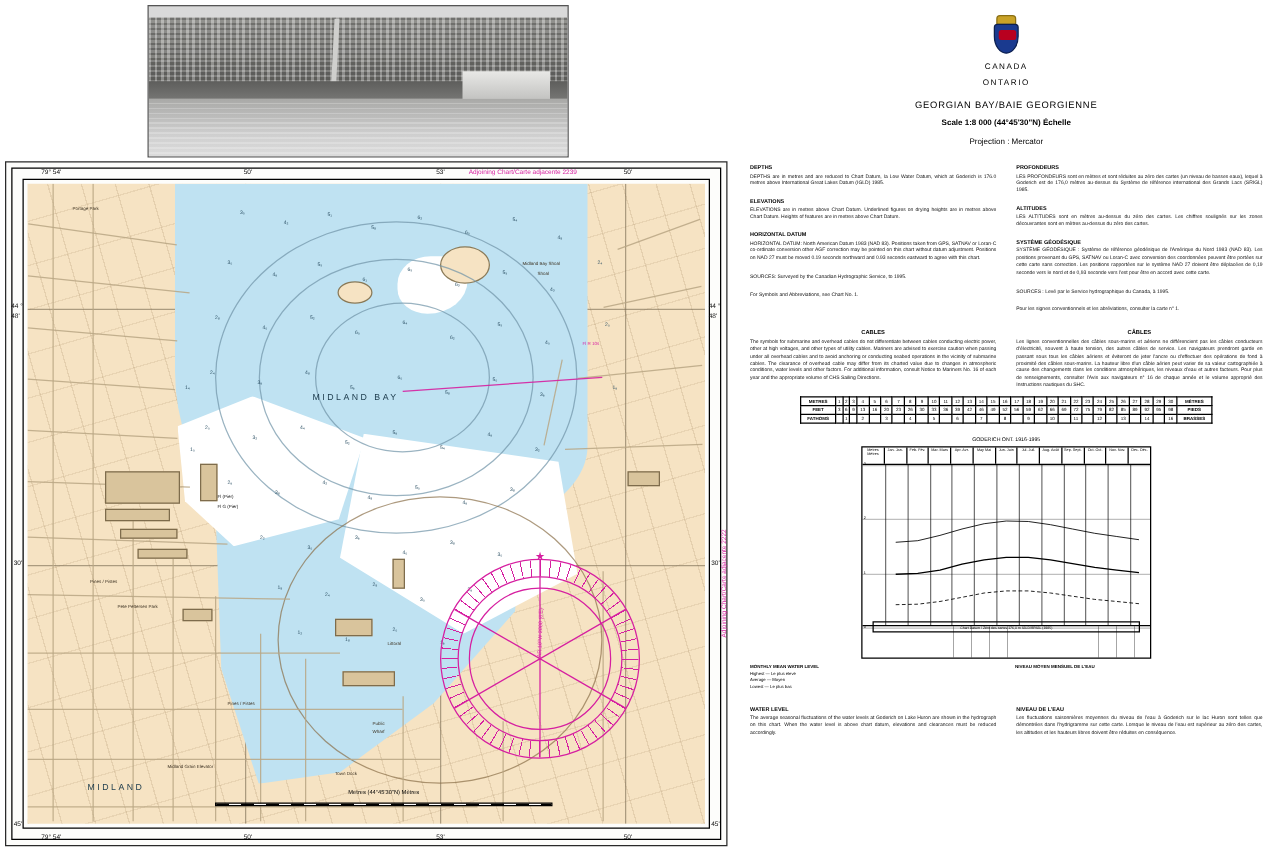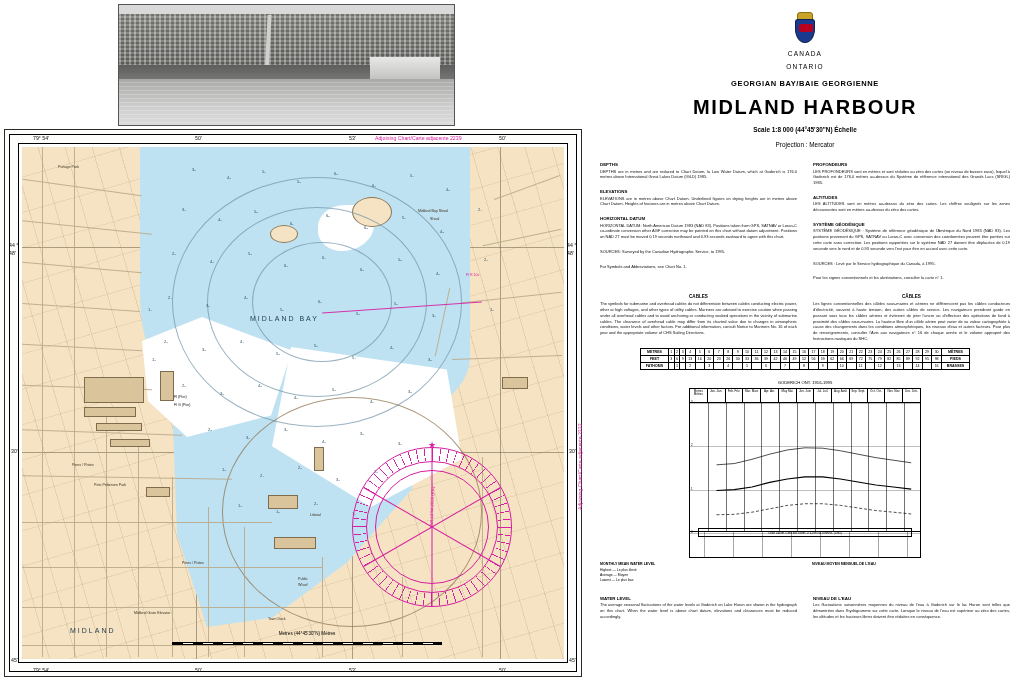--- a/index.html
+++ b/index.html
@@ -181,21 +181,21 @@
     border:1px solid #0d204f;
     border-radius:3px 3px 10px 10px/3px 3px 14px 14px;
   }
   #crest .shield:after{
     content:""; position:absolute; left:3px; top:4px; width:14px; height:8px;
     background:#b8001f; border-radius:2px;
   }
   .ctr { text-align:center; }
   .lbl-country { font-size:6.5px; letter-spacing:1.2px; margin-top:4px; }
   .lbl-prov { font-size:6.5px; letter-spacing:1.2px; margin-top:6px; }
-  .lbl-region { font-size:7.5px; letter-spacing:0.6px; margin-top:9px; font-weight:bold;text-align:center; }
+  .lbl-region { font-size:7.5px; letter-spacing:0.6px; margin-top:9px; font-weight:normal;text-align:center; }
   #chart-title { font-size:20px; font-weight:bold; letter-spacing:1.6px; margin-top:8px; }
   .lbl-scale { font-size:6.4px; margin-top:7px; font-weight:bold; }
   .lbl-projection { font-size:6.4px; margin-top:8px; }
 
   .notes-cols { display:flex; gap:16px; margin-top:14px; }
   .notes-col { flex:1; }
   .note-block { margin-bottom:9px; }
   .note-head { font-size:4.4px; font-weight:bold; margin-bottom:1.5px; }
   .note-body { font-size:4px; line-height:1.45; text-align:justify; color:#111; }
 
@@ -467,21 +467,20 @@
 <div id="info-panel">
 
   <div id="crest">
     <div class="crown"></div>
     <div class="shield"></div>
   </div>
 
   <div class="ctr lbl-country">CANADA</div>
   <div class="ctr lbl-prov">ONTARIO</div>
   <div class="ctr lbl-region">GEORGIAN BAY/BAIE GEORGIENNE</div>
-  <div class="ctr" id="chart-title">MIDLAND HARBOUR</div>
   <div class="ctr lbl-scale">Scale 1:8 000  (44°45'30"N)  Échelle</div>
   <div class="ctr lbl-projection">Projection : Mercator</div>
 
   <div class="notes-cols">
     <div class="notes-col">
       <div class="note-block">
         <div class="note-head">DEPTHS</div>
         <div class="note-body">DEPTHS are in metres and are reduced to Chart Datum, la Low Water Datum, which at Goderich is 176.0 metres above International Great Lakes Datum (IGLD) 1985.</div>
       </div>
       <div class="note-block">

